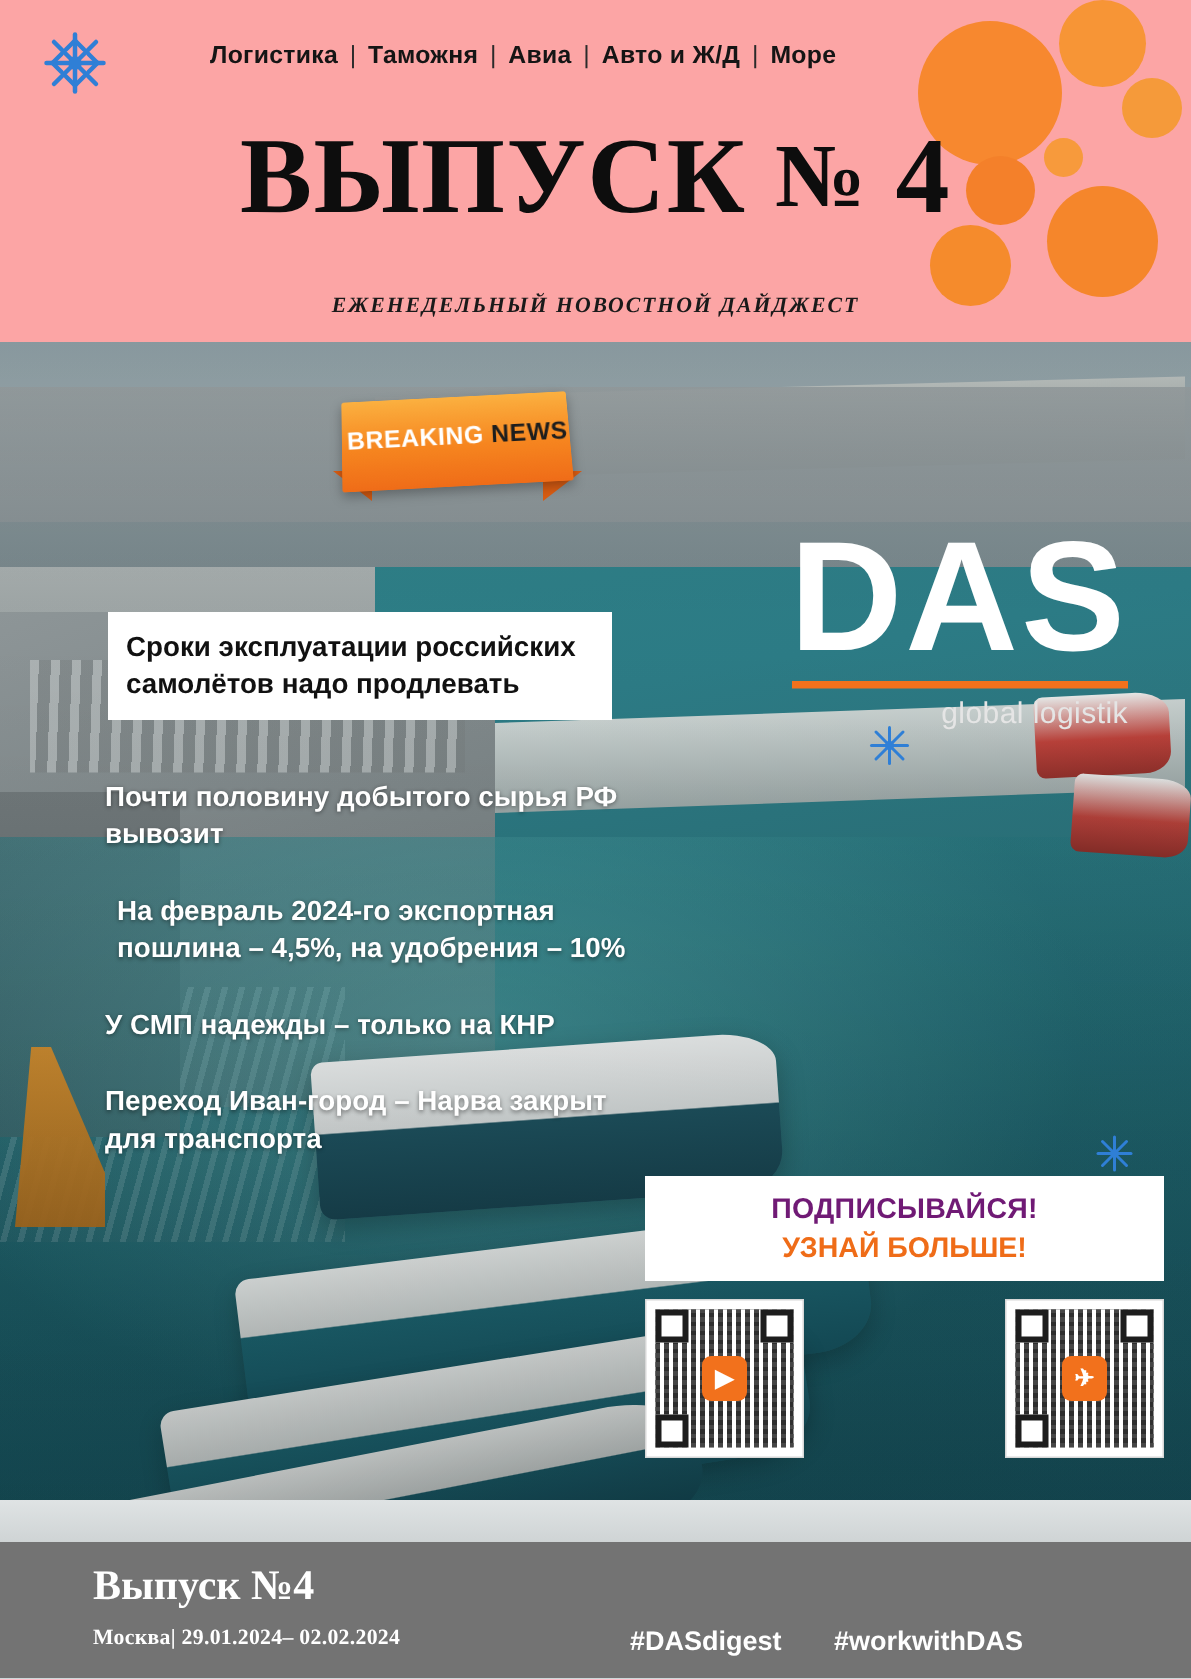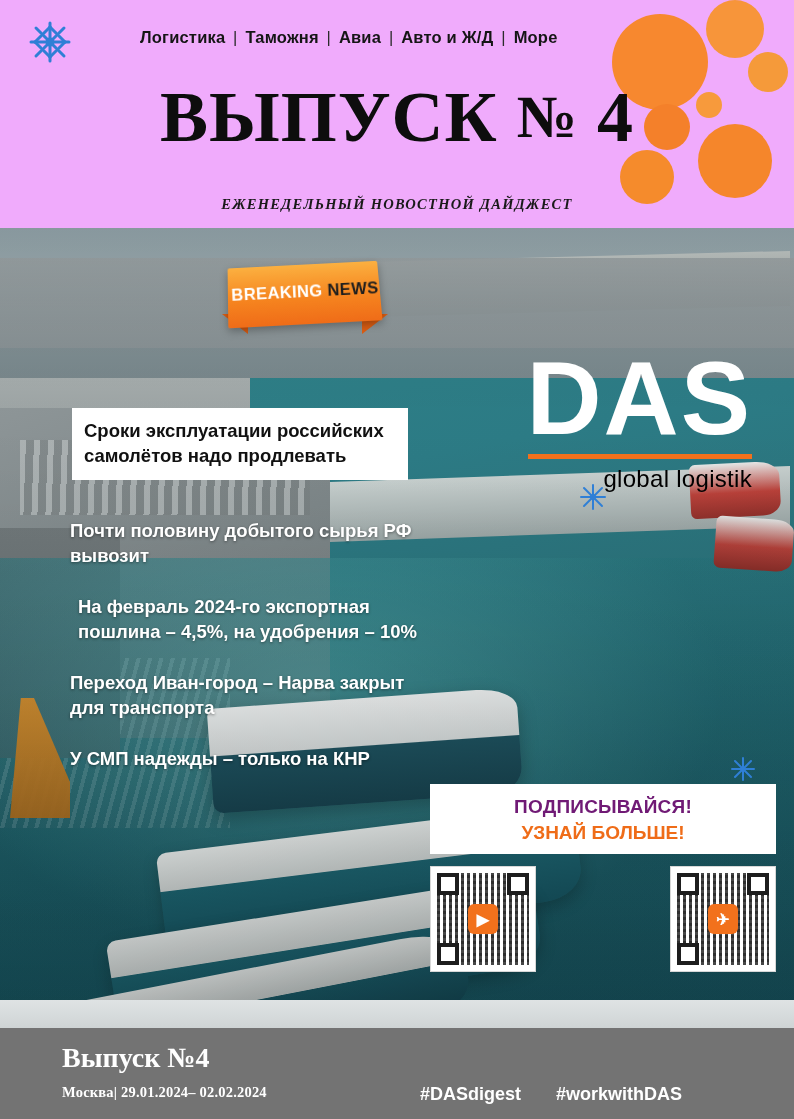--- a/index.html
+++ b/index.html
@@ -17,21 +17,21 @@
     background: #ffffff;
     overflow: hidden;
   }
 
   
   .header {
     position: absolute;
     top: 0; left: 0;
     width: 794px;
     height: 228px;
-    background: #f0abfc;
+    background: #fca5a5;
     overflow: hidden;
   }
   .logo-badge {
     position: absolute;
     top: 14px; left: 22px;
     width: 56px; height: 56px;
     display: flex; align-items: center; justify-content: center;
   }
   .logo-badge svg { display:block; }
 
@@ -256,22 +256,22 @@
     line-height: 104px;
     color: #ffffff;
     letter-spacing: 2px;
   }
   .das .rule {
     width: 224px; height: 5px;
     background: #f2711c;
     margin: 4px 0 6px auto;
   }
   .das .sub {
-    font-size: 24px;
-    color: #000000;
+    font-size: 20px;
+    color: #e5e5e5;
     letter-spacing: .3px;
   }
 
   
   .bullets {
     position:absolute; left: 70px; top: 290px;
     width: 360px;
     z-index: 6;
   }
   .bullets .b {
@@ -462,22 +462,22 @@
 
     <div class="das">
       <div class="word">DAS</div>
       <div class="rule"></div>
       <div class="sub">global logistik</div>
     </div>
 
     <div class="bullets">
       <div class="b">Почти половину добытого сырья РФ вывозит</div>
       <div class="b indent">На февраль 2024-го экспортная пошлина – 4,5%,  на удобрения – 10%</div>
+      <div class="b">У СМП надежды – только на КНР</div>
       <div class="b">Переход Иван-город – Нарва закрыт для транспорта</div>
-      <div class="b">У СМП надежды – только на КНР</div>
     </div>
 
     <div class="snow s1">
       <svg width="30" height="30" viewBox="0 0 30 30">
         <g stroke="#2f7fd6" stroke-width="2" stroke-linecap="round">
           <line x1="15" y1="3" x2="15" y2="27"></line>
           <line x1="3" y1="15" x2="27" y2="15"></line>
           <line x1="6" y1="6" x2="24" y2="24"></line>
           <line x1="24" y1="6" x2="6" y2="24"></line>
         </g>

